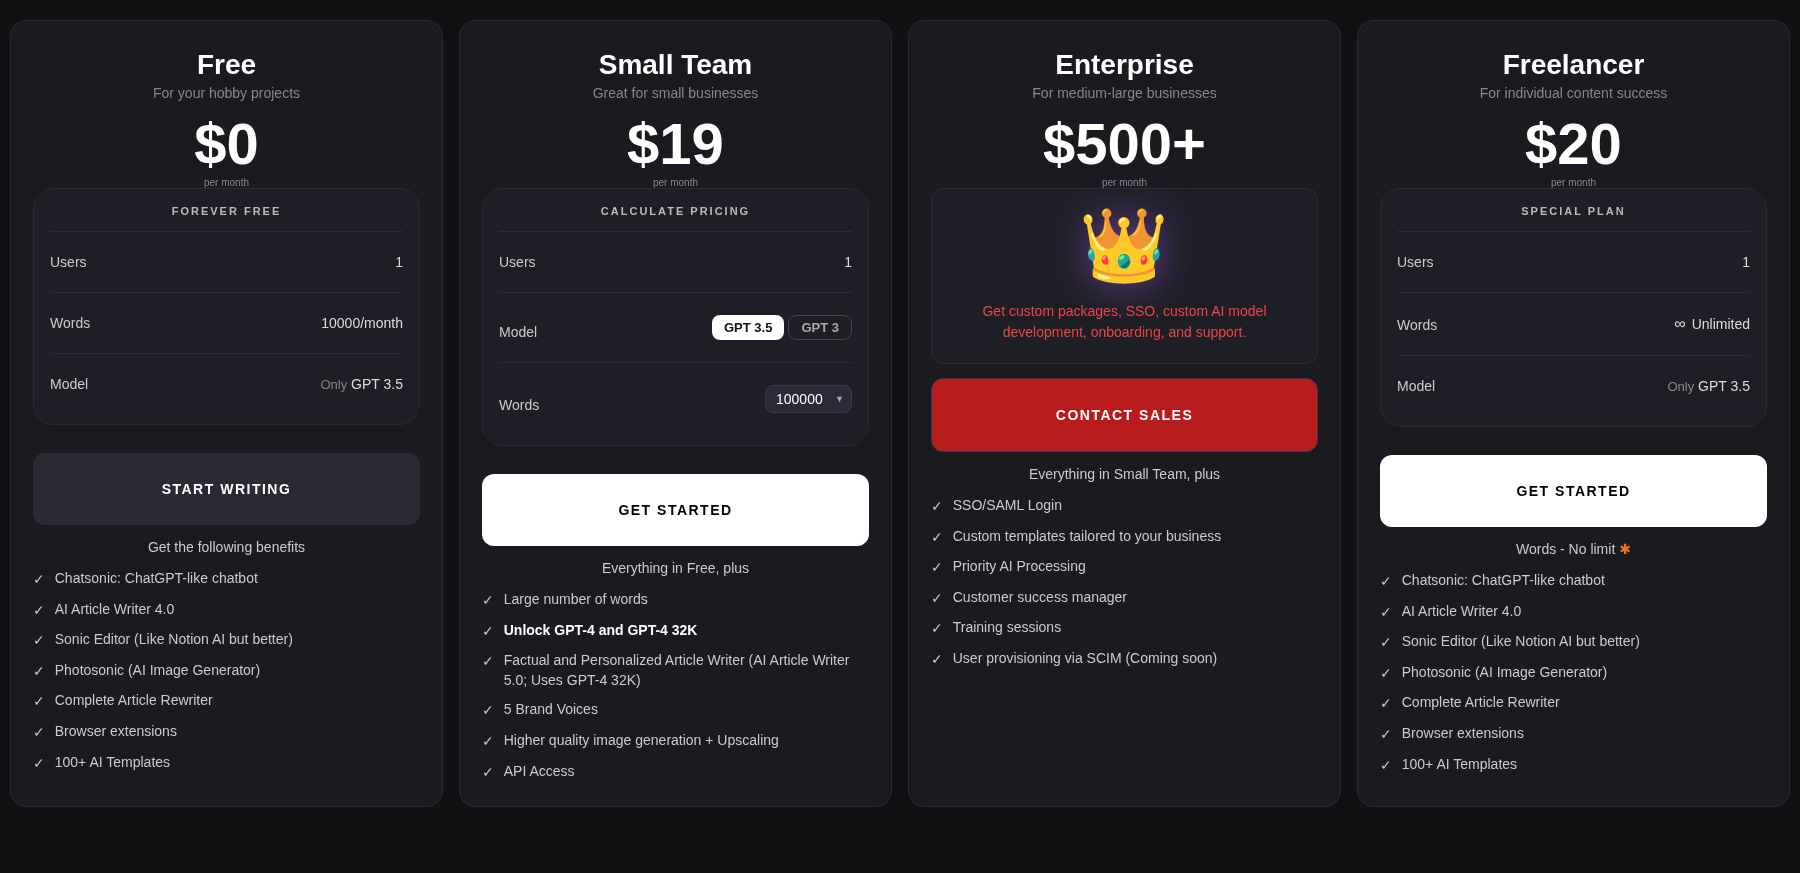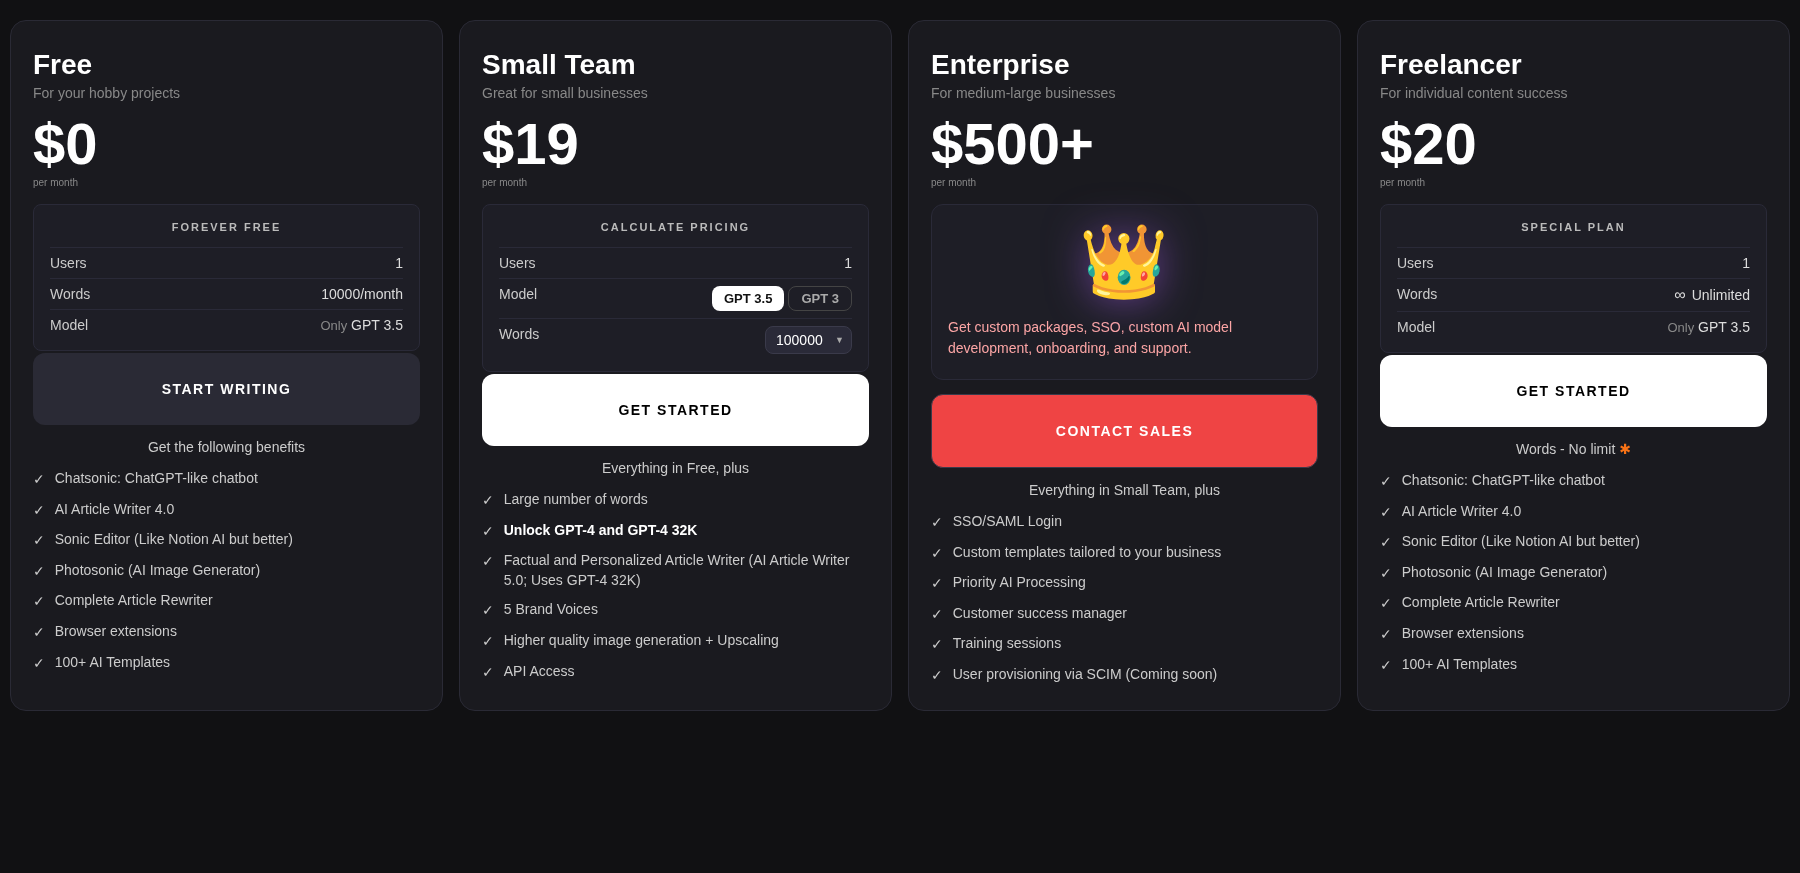--- a/index.html
+++ b/index.html
@@ -23,22 +23,22 @@
     .plan-card {
       background: #1a1a1f;
       border: 1px solid #2a2a35;
       border-radius: 16px;
       padding: 28px 22px 24px;
       display: flex;
       flex-direction: column;
       gap: 0;
     }
     .plan-header {
-      text-align: left;
-      margin-bottom: 16px;
+      text-align: center;
+      margin-bottom: 0;
     }
     .plan-name {
       font-size: 28px;
       font-weight: 600;
       color: #fff;
       margin-bottom: 4px;
     }
     .plan-tagline {
       font-size: 14px;
       color: #888;
@@ -52,38 +52,38 @@
       margin-bottom: 4px;
     }
     .plan-period {
       font-size: 10px;
       color: #888;
       margin-bottom: 0;
     }
     .plan-config-box {
       background: #1e1e26;
       border: 1px solid #2a2a38;
-      border-radius: 8px;
+      border-radius: 21px;
       padding: 16px 16px 10px;
-      margin-bottom: 2px;
+      margin-bottom: 28px;
     }
     .config-label {
       font-size: 11px;
       font-weight: 700;
       letter-spacing: 2px;
       color: #bbb;
       text-align: center;
       margin-bottom: 14px;
       text-transform: uppercase;
     }
     .config-row {
       display: flex;
       justify-content: space-between;
-      align-items: flex-start;
-      padding: 7px 0;
+      align-items: flex-end;
+      padding: 22px 0;
       border-top: 1px solid #2a2a38;
       font-size: 14px;
       color: #ccc;
     }
     .config-row:first-of-type {
       border-top: none;
     }
     .config-value {
       color: #ddd;
       font-size: 14px;
@@ -155,21 +155,21 @@
     }
     .btn-dark {
       background: #2a2a35;
       color: #fff;
     }
     .btn-white {
       background: #fff;
       color: #000000;
     }
     .btn-dark-outline {
-      background: #ef4444;
+      background: #b91c1c;
       color: #fff;
       border: 1px solid #3a3a4a;
     }
     .benefits-heading {
       font-size: 14px;
       color: #ccc;
       text-align: center;
       margin-bottom: 14px;
     }
     .benefits-heading .asterisk {
@@ -201,21 +201,22 @@
       color: #fff;
     }
     .crown-emoji {
       font-size: 72px;
       line-height: 1;
       margin-bottom: 10px;
       filter: drop-shadow(0 0 20px rgba(180, 100, 255, 0.5));
     }
     .enterprise-desc {
       font-size: 14px;
-      color: #fca5a5;
+      color: #ef4444;
+      text-align: center;
       line-height: 1.5;
     }
     .enterprise-config-box {
       background: #1e1e26;
       border: 1px solid #2a2a38;
       border-radius: 12px;
       padding: 20px 16px;
       margin-bottom: 14px;
       display: flex;
       flex-direction: column;

